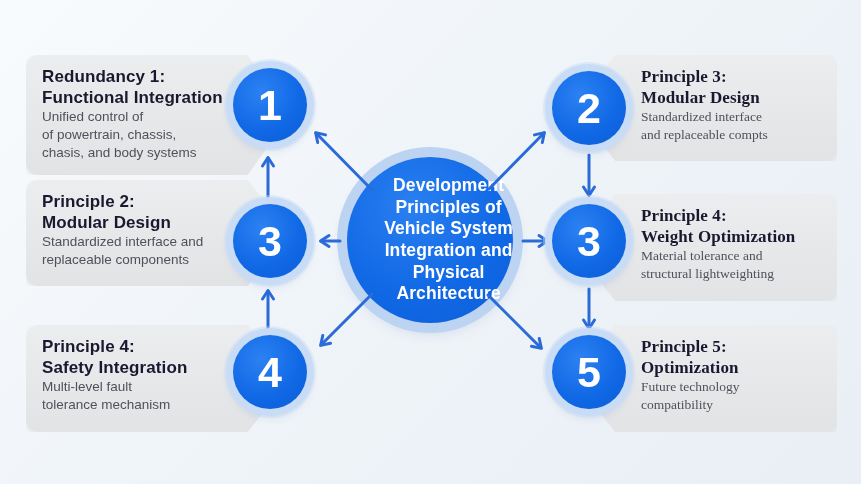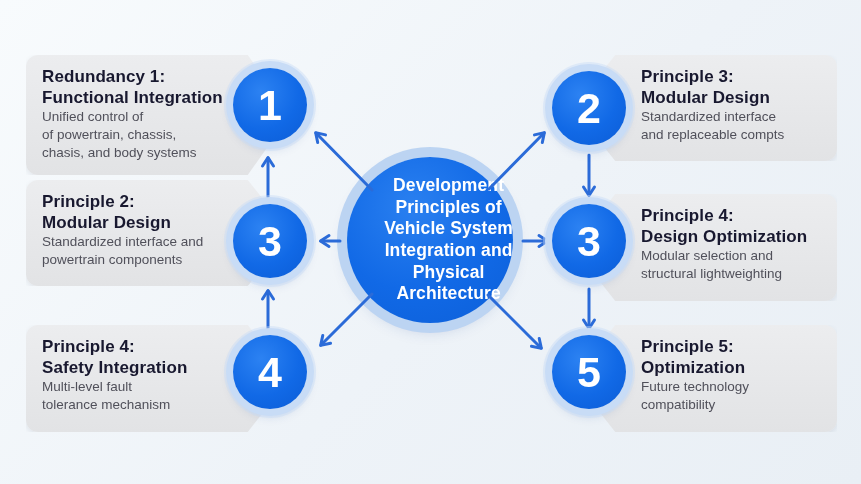--- a/index.html
+++ b/index.html
@@ -28,21 +28,21 @@
   .card.right { clip-path: polygon(16% 0, 100% 0, 100% 100%, 16% 100%, 0 50%); }
 
   .card-l0 { left: 26px;  top: 55px;  width: 264px; height: 120px; }
   .card-l1 { left: 26px;  top: 180px; width: 264px; height: 106px; }
   .card-l2 { left: 26px;  top: 325px; width: 264px; height: 107px; }
   .card-r0 { left: 573px; top: 55px;  width: 264px; height: 106px; }
   .card-r1 { left: 573px; top: 194px; width: 264px; height: 107px; }
   .card-r2 { left: 573px; top: 325px; width: 264px; height: 107px; }
 
   .card-inner { padding: 12px 8px 10px 16px; }
-  .card.right .card-inner { padding-left: 68px; }
+  .card.right .card-inner { padding-left: 68px; font-family: Liberation Serif, serif; }
 
   .card-title {
     font-size: 17px;
     font-weight: 700;
     line-height: 1.22;
     color: #18182f;
     letter-spacing: 0.1px;
   }
   .card-title span { display: block; }
   .card-body {
@@ -146,21 +146,21 @@
     </div>
   </div>
 
   <div class="card left card-l1">
     <div class="card-inner">
       <div class="card-title">
         <span>Principle 2:</span>
         <span>Modular Design</span>
       </div>
       <div class="card-body">Standardized interface and
-powertrain components</div>
+replaceable components</div>
     </div>
   </div>
 
   <div class="card left card-l2">
     <div class="card-inner">
       <div class="card-title">
         <span>Principle 4:</span>
         <span>Safety Integration</span>
       </div>
       <div class="card-body">Multi-level fault
@@ -176,23 +176,23 @@
       </div>
       <div class="card-body">Standardized interface
 and replaceable compts</div>
     </div>
   </div>
 
   <div class="card right card-r1">
     <div class="card-inner">
       <div class="card-title">
         <span>Principle 4:</span>
-        <span>Design Optimization</span>
-      </div>
-      <div class="card-body">Modular selection and
+        <span>Weight Optimization</span>
+      </div>
+      <div class="card-body">Material tolerance and
 structural lightweighting</div>
     </div>
   </div>
 
   <div class="card right card-r2">
     <div class="card-inner">
       <div class="card-title">
         <span>Principle 5:</span>
         <span>Optimization</span>
       </div>

